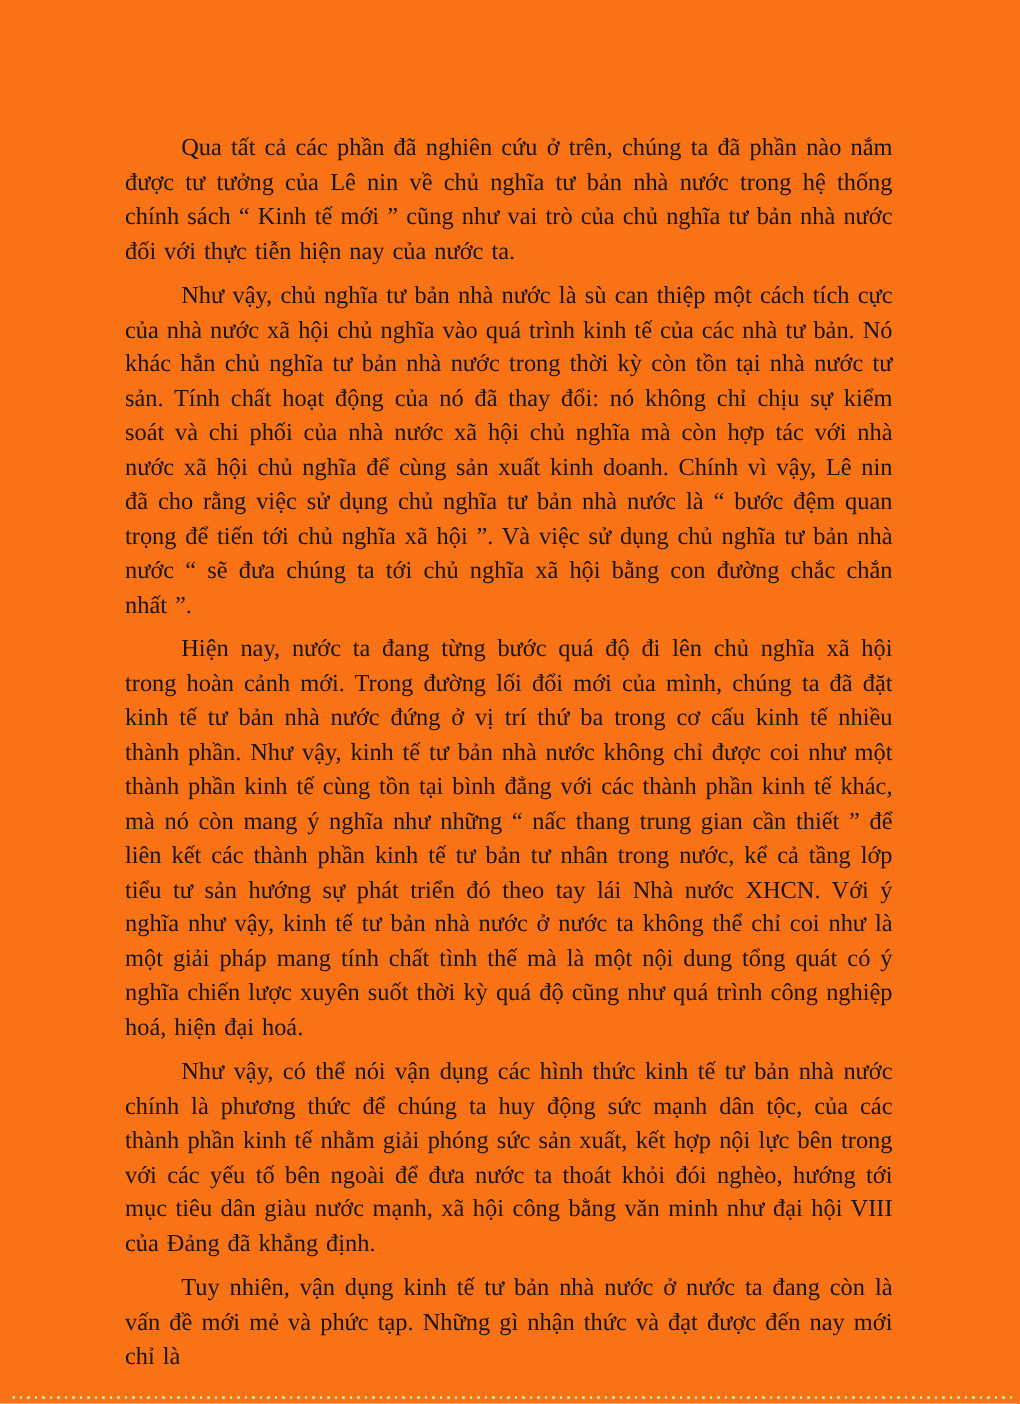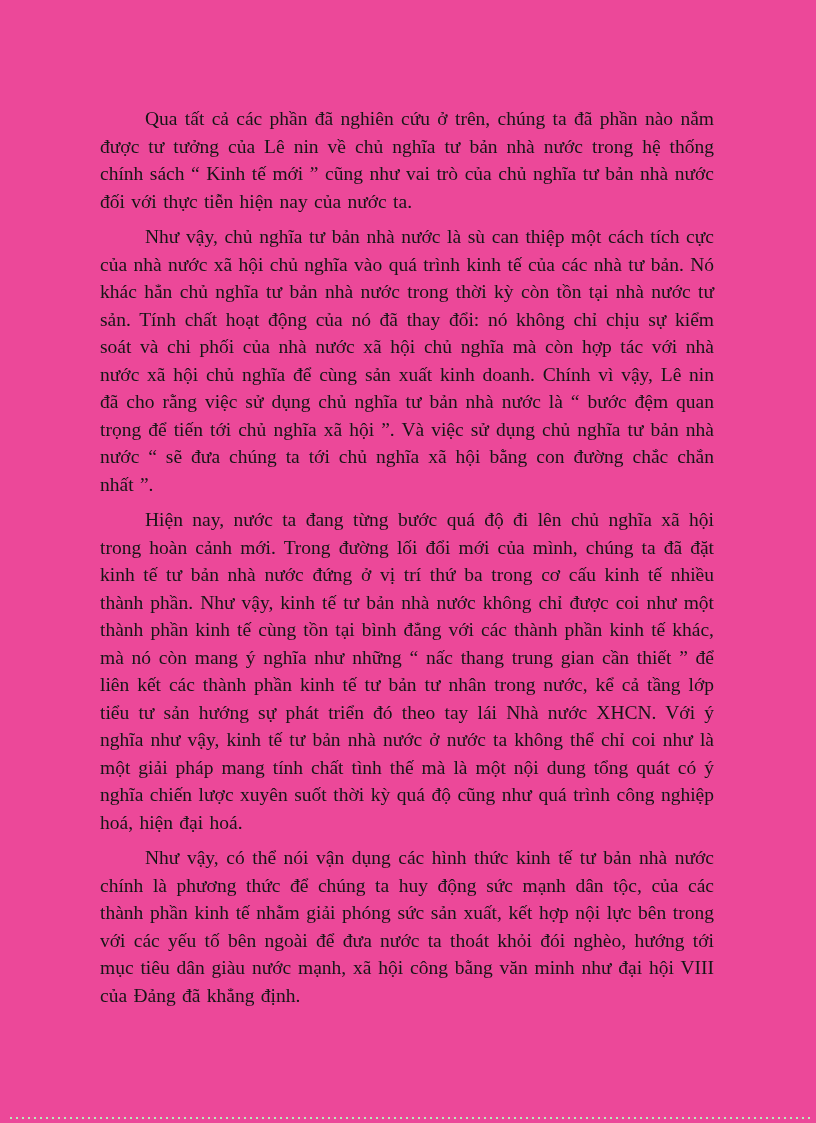--- a/index.html
+++ b/index.html
@@ -4,21 +4,21 @@
 <style>
   html, body {
     margin: 0;
     padding: 0;
     background: #ffffff;
   }
   .page {
     position: relative;
     width: 816px;
     height: 1123px;
-    background: #ec4899;
+    background: #f97316;
     overflow: hidden;
     font-family: "Liberation Serif", "DejaVu Serif", serif;
   }
   .content {
     position: absolute;
     left: 100px;
     top: 105px;
     width: 614px;
     color: #161616;
   }
@@ -46,15 +46,16 @@
 </style>
 </head>
 <body>
 
 <div class="page">
   <div class="content">
     <p>Qua tất cả các phần đã nghiên cứu ở trên, chúng ta đã phần nào nắm được tư tưởng của Lê nin về chủ nghĩa tư bản nhà nước trong hệ thống chính sách “ Kinh tế mới ” cũng như vai trò của chủ nghĩa tư bản nhà nước đối với thực tiễn hiện nay của nước ta.</p>
     <p>Như vậy, chủ nghĩa tư bản nhà nước là sù can thiệp một cách tích cực của nhà nước xã hội chủ nghĩa vào quá trình kinh tế của các nhà tư bản. Nó khác hẳn chủ nghĩa tư bản nhà nước trong thời kỳ còn tồn tại nhà nước tư sản. Tính chất hoạt động của nó đã thay đổi: nó không chỉ chịu sự kiểm soát và chi phối của nhà nước xã hội chủ nghĩa mà còn hợp tác với nhà nước xã hội chủ nghĩa để cùng sản xuất kinh doanh. Chính vì vậy, Lê nin đã cho rằng việc sử dụng chủ nghĩa tư bản nhà nước là “ bước đệm quan trọng để tiến tới chủ nghĩa xã hội ”. Và việc sử dụng chủ nghĩa tư bản nhà nước “ sẽ đưa chúng ta tới chủ nghĩa xã hội bằng con đường chắc chắn nhất ”.</p>
     <p>Hiện nay, nước ta đang từng bước quá độ đi lên chủ nghĩa xã hội trong hoàn cảnh mới. Trong đường lối đổi mới của mình, chúng ta đã đặt kinh tế tư bản nhà nước đứng ở vị trí thứ ba trong cơ cấu kinh tế nhiều thành phần. Như vậy, kinh tế tư bản nhà nước không chỉ được coi như một thành phần kinh tế cùng tồn tại bình đẳng với các thành phần kinh tế khác, mà nó còn mang ý nghĩa như những “ nấc thang trung gian cần thiết ” để liên kết các thành phần kinh tế tư bản tư nhân trong nước, kể cả tầng lớp tiểu tư sản hướng sự phát triển đó theo tay lái Nhà nước XHCN. Với ý nghĩa như vậy, kinh tế tư bản nhà nước ở nước ta không thể chỉ coi như là một giải pháp mang tính chất tình thế mà là một nội dung tổng quát có ý nghĩa chiến lược xuyên suốt thời kỳ quá độ cũng như quá trình công nghiệp hoá, hiện đại hoá.</p>
     <p>Như vậy, có thể nói vận dụng các hình thức kinh tế tư bản nhà nước chính là phương thức để chúng ta huy động sức mạnh dân tộc, của các thành phần kinh tế nhằm giải phóng sức sản xuất, kết hợp nội lực bên trong với các yếu tố bên ngoài để đưa nước ta thoát khỏi đói nghèo, hướng tới mục tiêu dân giàu nước mạnh, xã hội công bằng văn minh như đại hội VIII của Đảng đã khẳng định.</p>
+    <p>Tuy nhiên, vận dụng kinh tế tư bản nhà nước ở nước ta đang còn là vấn đề mới mẻ và phức tạp. Những gì nhận thức và đạt được đến nay mới chỉ là</p>
   </div>
   <div class="page-boundary"></div>
 </div>
 
 </body></html>

